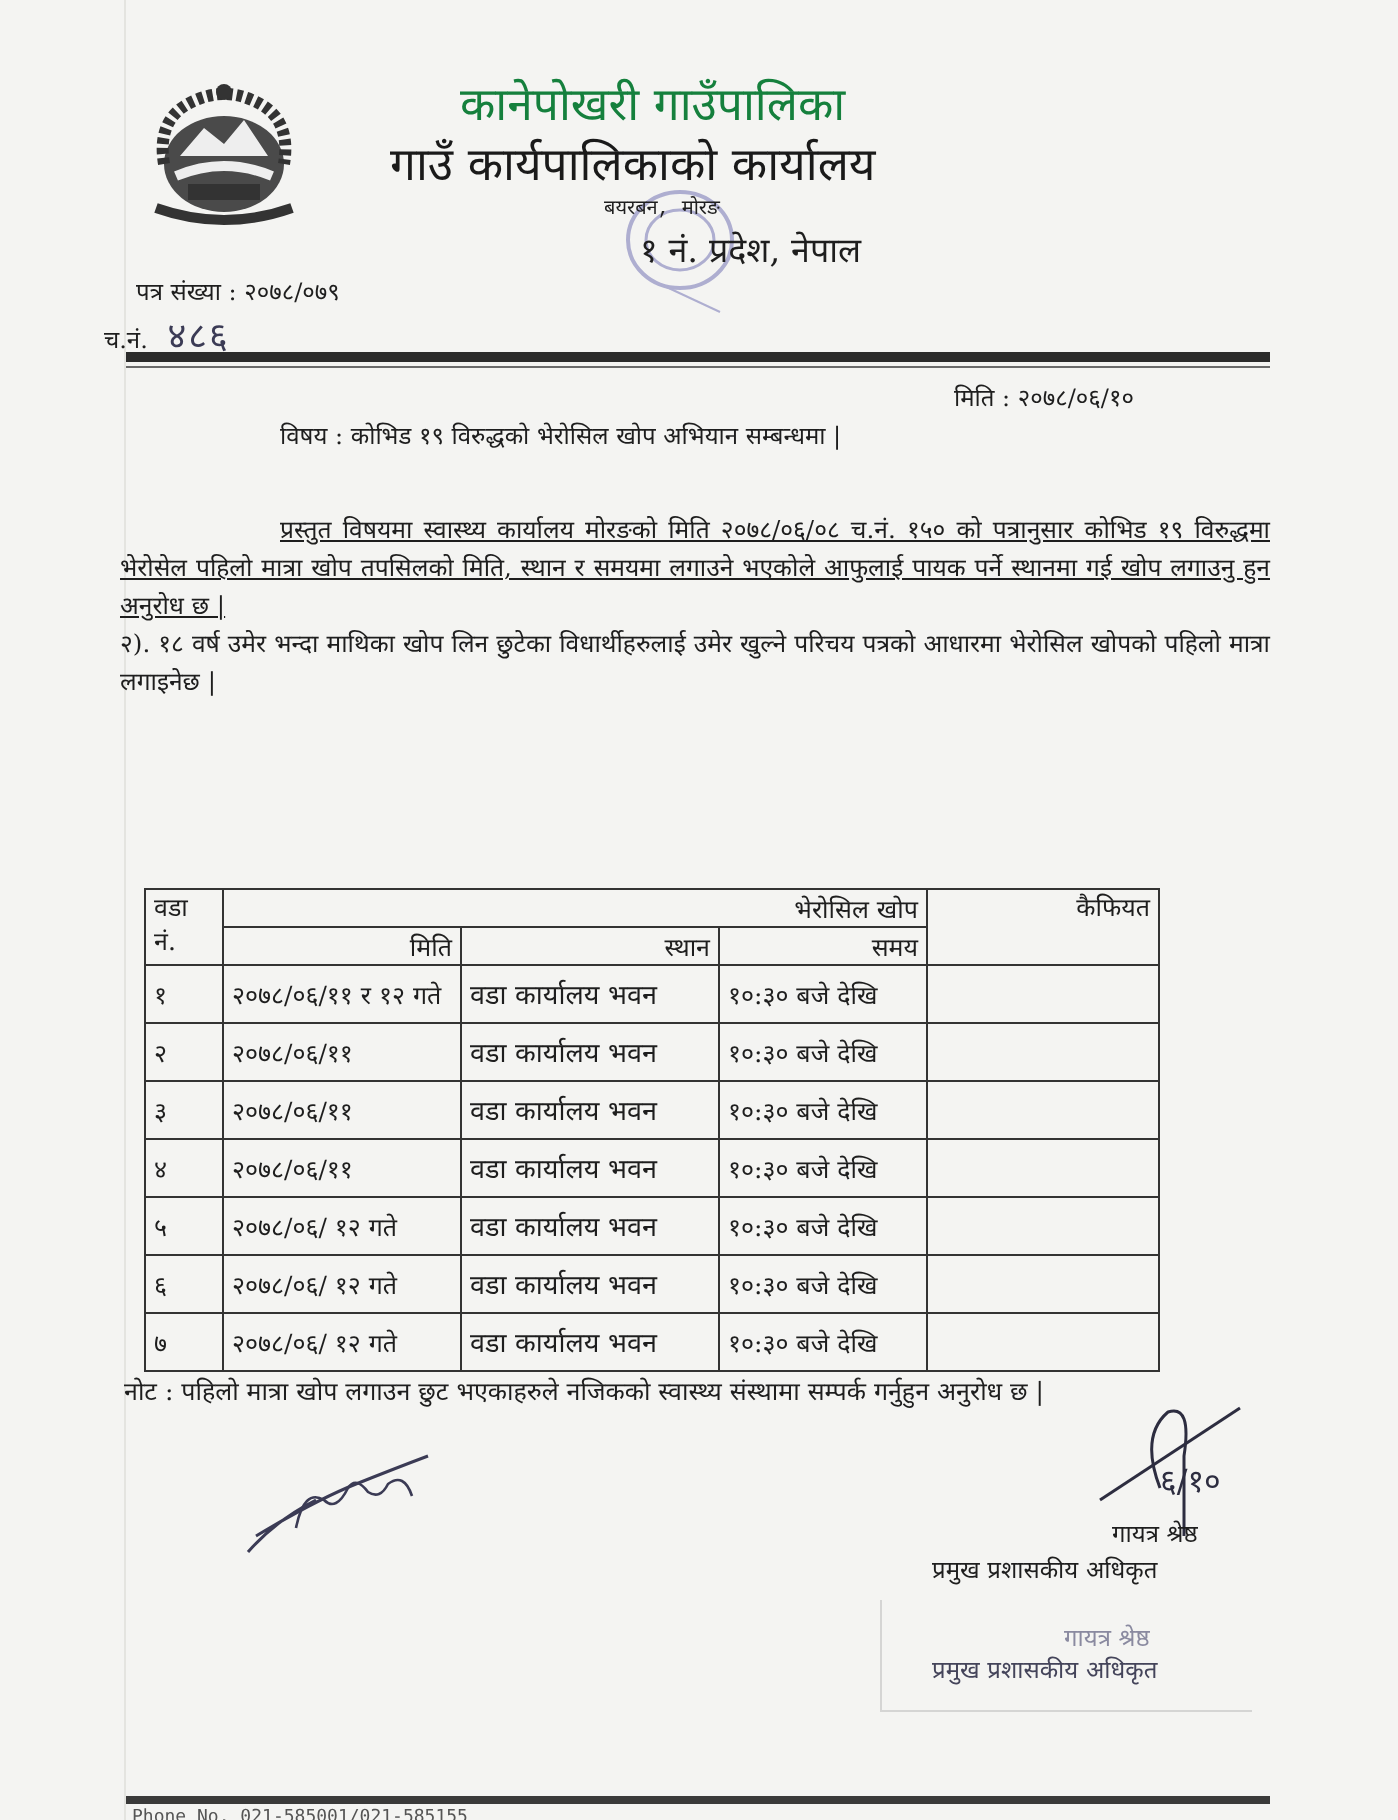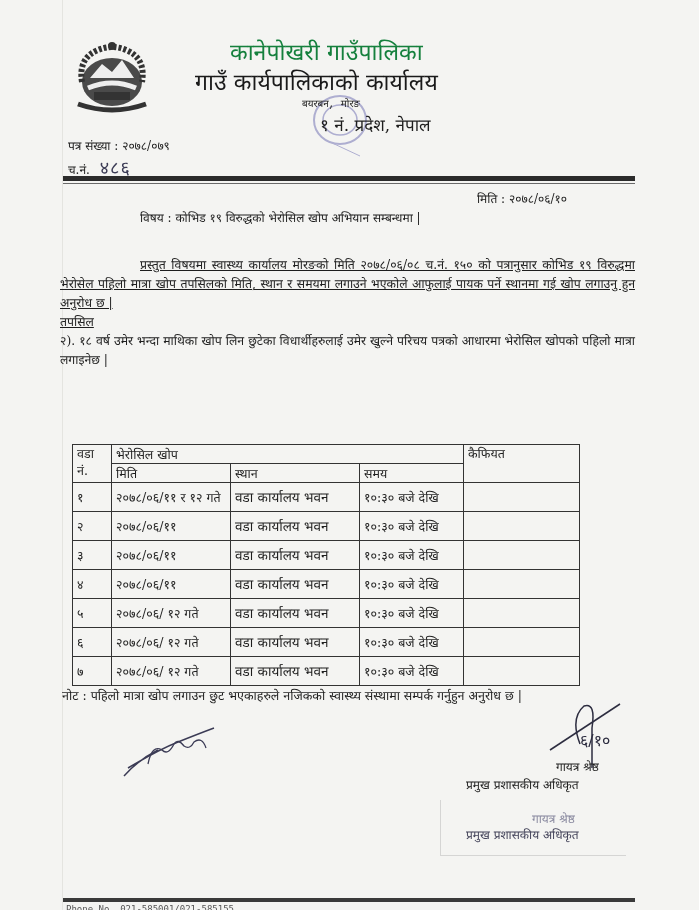--- a/index.html
+++ b/index.html
@@ -10,33 +10,33 @@
     color:#1e1e1e;
   }
   .abs { position:absolute; }
   .emblem { left:68px; top:38px; width:88px; height:80px; }
   .title1 { left:230px; top:35px; font-size:23px; font-family:"DejaVu Sans", sans-serif; color:#15803d; white-space:nowrap; }
   .title2 { left:195px; top:65px; font-size:23px; font-family:"DejaVu Sans", sans-serif; color:#1a1a1a; white-space:nowrap; }
   .addr1 { left:302px; top:96px; font-size:10px; white-space:nowrap;font-family:Liberation Mono, monospace; }
   .addr2 { left:300px; top:113px; font-size:17px; white-space:nowrap;margin-left:20px; }
   .stamp { left:300px; top:90px; width:80px; height:70px; opacity:.45; }
   .refno { left:68px; top:137px; font-size:12px; white-space:nowrap; }
-  .chano { left:68px; top:155px; font-size:12px; white-space:nowrap; }
+  .chano { left:52px; top:155px; font-size:12px; white-space:nowrap; }
   .chano .hand { font-family:"DejaVu Sans", sans-serif; font-size:18px; color:#3b3b55; margin-left:6px; letter-spacing:1px; }
   .rule-top { left:63px; top:176px; width:572px; height:5px; background:#2b2b2b; }
   .rule-top2 { left:63px; top:183px; width:572px; height:1px; background:#6a6a6a; }
   .date { left:477px; top:190px; font-size:12px; white-space:nowrap; }
   .subject { left:140px; top:209px; font-size:12px; white-space:nowrap; }
   .para { left:60px; top:256px; width:575px; font-size:12.3px; line-height:19px; text-align:justify; }
   .para p { margin:0; }
   .indent { text-indent:80px;text-decoration:underline; }
   .u { text-decoration:underline; }
   table.sched { position:absolute; left:60px; top:444px; width:508px; border-collapse:collapse; font-size:12.5px;margin-left:12px; }
   table.sched td, table.sched th { border:1px solid #333; font-weight:normal; padding:0 4px; height:28px; }
-  table.sched th { height:18px; text-align:left; }
+  table.sched th { height:18px; text-align:right; }
   table.sched td.c1 { width:30px; }
   table.sched td.c2 { width:110px; }
   table.sched td.c3 { width:120px; font-size:13.5px; }
   table.sched td.c4 { width:95px; }
   .note { left:62px; top:687px; font-size:12.5px; white-space:nowrap; }
   .sig-left { left:118px; top:720px; width:110px; height:60px; }
   .sig-right { left:520px; top:698px; width:110px; height:70px; }
   .off-name { left:556px; top:758px; font-size:12px; white-space:nowrap; }
   .off-title { left:466px; top:776px; font-size:12px; white-space:nowrap; }
   .stamp2-name { left:532px; top:810px; font-size:12px; color:#8a8aa0; white-space:nowrap; }
@@ -90,21 +90,20 @@
   <span>२०७८/०६/१०</span>
 </div>
 
 <div class="abs subject">
   <span>विषय :</span>
   <span>कोभिड १९ विरुद्धको भेरोसिल खोप अभियान सम्बन्धमा |</span>
 </div>
 
 <div class="abs para">
   <p class="indent">प्रस्तुत विषयमा स्वास्थ्य कार्यालय मोरङको मिति २०७८/०६/०८ च.नं. १५० को पत्रानुसार कोभिड १९ विरुद्धमा भेरोसेल पहिलो मात्रा खोप तपसिलको मिति, स्थान र समयमा लगाउने भएकोले आफुलाई पायक पर्ने स्थानमा गई खोप लगाउनु हुन अनुरोध छ |</p>
-  <p class="u">तपसिल</p>
   <p>२). १८ वर्ष उमेर भन्दा माथिका खोप लिन छुटेका विधार्थीहरुलाई उमेर खुल्ने परिचय पत्रको आधारमा भेरोसिल खोपको पहिलो मात्रा लगाइनेछ |</p>
 </div>
 
 <table class="sched">
   <tbody>
       <tr>
     <th rowspan="2" style="text-align:left;vertical-align:top;">वडा नं.</th>
     <th colspan="3">भेरोसिल खोप</th>
     <th rowspan="2" style="vertical-align:top;">कैफियत</th>
   </tr>

